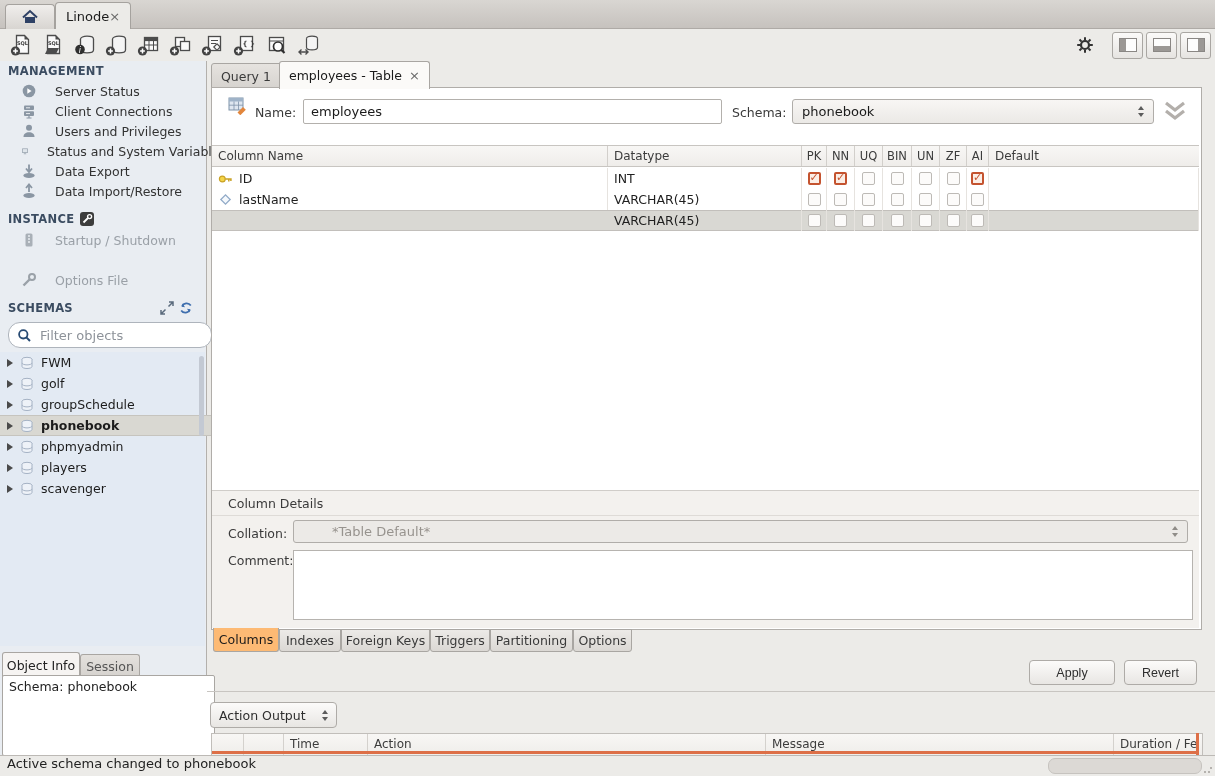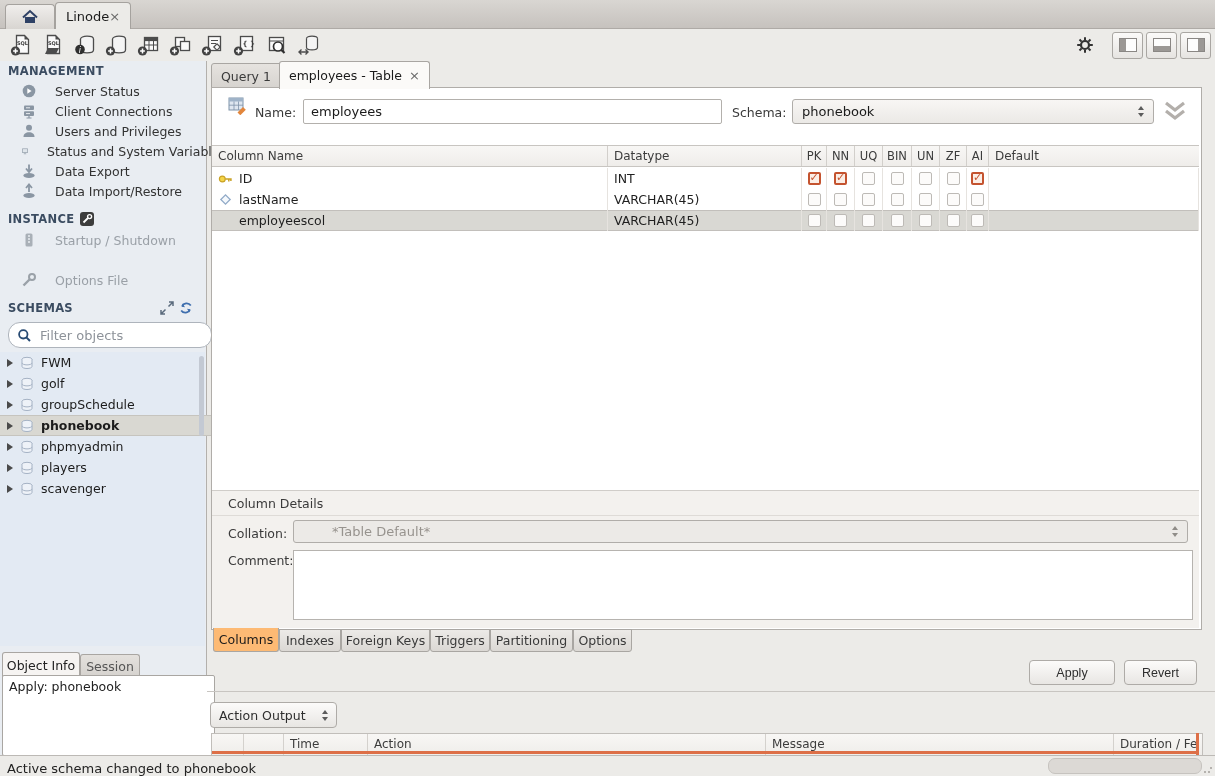--- a/index.html
+++ b/index.html
@@ -88,21 +88,21 @@
   .sec-tab.inactive{background:linear-gradient(#eceae7,#dbd8d4);}
   .btn{position:absolute;height:25px;border:1px solid #aeaba7;border-radius:4px;background:linear-gradient(#fcfbfa,#e8e6e3);font-size:12.5px;color:#2e2e2e;display:flex;align-items:center;justify-content:center;}
   
   .out-select{position:absolute;left:210px;top:702px;width:127px;height:26px;border:1px solid #aeaba7;border-radius:4px;background:linear-gradient(#fcfbfa,#e8e6e3);display:flex;align-items:center;padding:0 8px;font-size:12.5px;color:#2e2e2e;box-sizing:border-box;}
   .out-select .spin{margin-left:auto;}
   .out-table{position:absolute;left:211px;top:733px;width:992px;height:22px;background:linear-gradient(#f8f7f5,#efedea);border:1px solid #c1beba;border-bottom:none;box-sizing:border-box;}
   .oh{position:absolute;top:0;height:21px;line-height:21px;font-size:12px;color:#3c3c3c;border-right:1px solid #d4d1cd;box-sizing:border-box;padding-left:6px;overflow:hidden;white-space:nowrap;}
   .out-orange-h{position:absolute;left:212px;top:751px;width:984px;height:3px;background:#dd6f47;}
   .out-orange-v{position:absolute;left:1196px;top:733px;width:3px;height:22px;background:#dd6f47;}
   
-  .statusbar{position:absolute;left:0;top:755px;width:1215px;height:21px;background:#ecebe8;border-top:1px solid #bcb9b5;display:flex;align-items:flex-end;padding-left:7px;box-sizing:border-box;font-size:13px;color:#222;}
+  .statusbar{position:absolute;left:0;top:755px;width:1215px;height:21px;background:#ecebe8;border-top:1px solid #bcb9b5;display:flex;align-items:flex-start;padding-left:7px;box-sizing:border-box;font-size:13px;color:#222;}
   .hscroll-thumb{position:absolute;left:1048px;top:758px;width:152px;height:14px;background:#dcd9d5;border:1px solid #c6c3bf;border-radius:7px;}
   .grip{position:absolute;right:2px;bottom:2px;width:10px;height:10px;background:
      radial-gradient(circle at 2px 8px,#b5b2ae 1px,transparent 1.3px),
      radial-gradient(circle at 6px 8px,#b5b2ae 1px,transparent 1.3px),
      radial-gradient(circle at 8px 4px,#b5b2ae 1px,transparent 1.3px);}
   .main-sep{position:absolute;left:207px;top:691px;width:1008px;border-top:1px solid #c8c5c1;}
 </style>
 </head>
 <body>
 
@@ -407,21 +407,21 @@
       <div class="thumb"></div>
     </div>
 
   <div class="info-tab active" style="left:2px;top:652px;width:76px;height:24px;">
     <span>Object Info</span>
   </div>
   <div class="info-tab inactive" style="left:80px;top:654px;width:58px;height:22px;">
     <span>Session</span>
   </div>
   <div class="info-content">
-    <span>Apply: phonebook</span>
+    <span>Schema: phonebook</span>
   </div>
 
   <div class="ed-tab inactive" style="left:211px;top:63px;height:24px;">
     <span>Query 1</span>
     <span class="tab-close">×</span>
   </div>
   <div class="ed-tab active" style="left:279px;top:61px;height:27px;">
     <span>employees - Table</span>
     <span class="tab-close">×</span>
   </div>
@@ -533,23 +533,20 @@
         </div>
       <div class="gc cbcell c-ai">
           <span class="cb"></span>
         </div>
       <div class="gc txt c-def">
           <span></span>
         </div>
     </div>
 
     <div class="grow selected" style="top:65px;">
-      <div class="gc txt c-name" style="padding-left:27px;">
-        <span>employeescol</span>
-      </div>
       <div class="gc txt c-type">
           <span>VARCHAR(45)</span>
         </div>
       <div class="gc cbcell c-pk">
           <span class="cb"></span>
         </div>
       <div class="gc cbcell c-nn">
           <span class="cb"></span>
         </div>
       <div class="gc cbcell c-uq">

